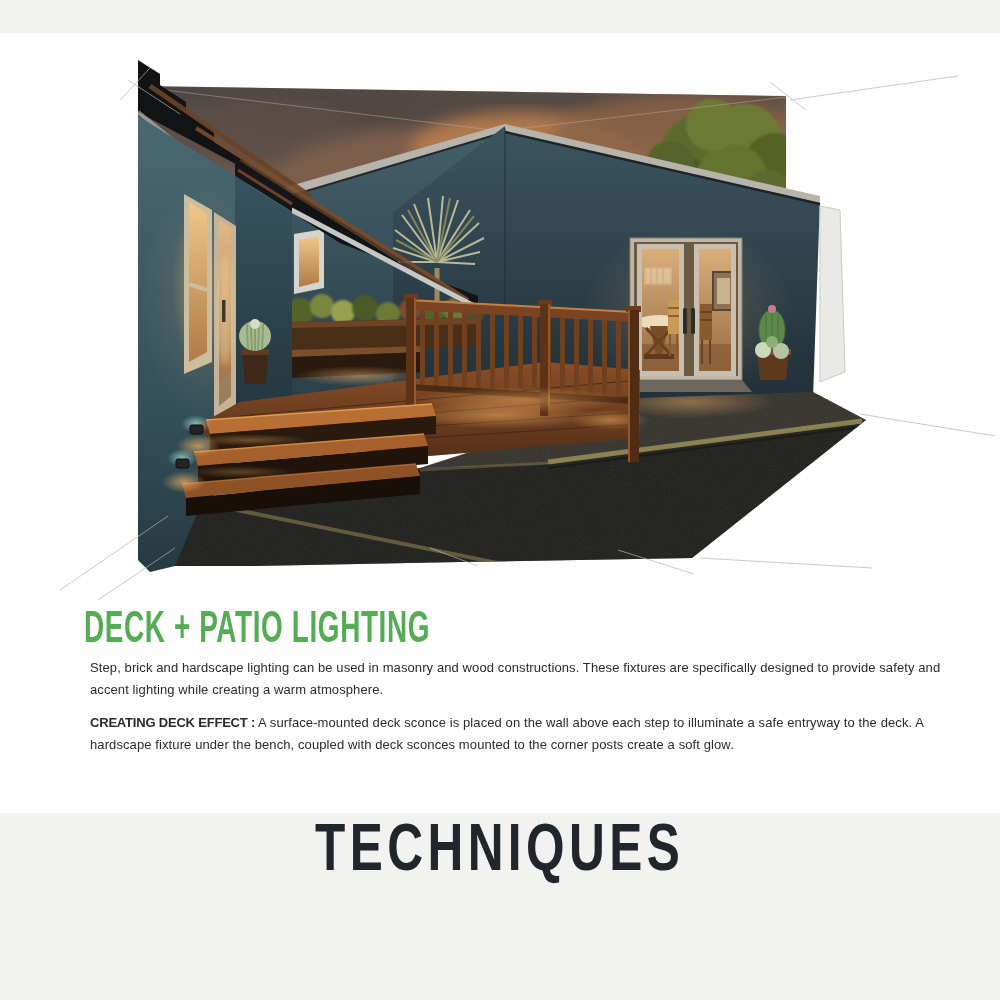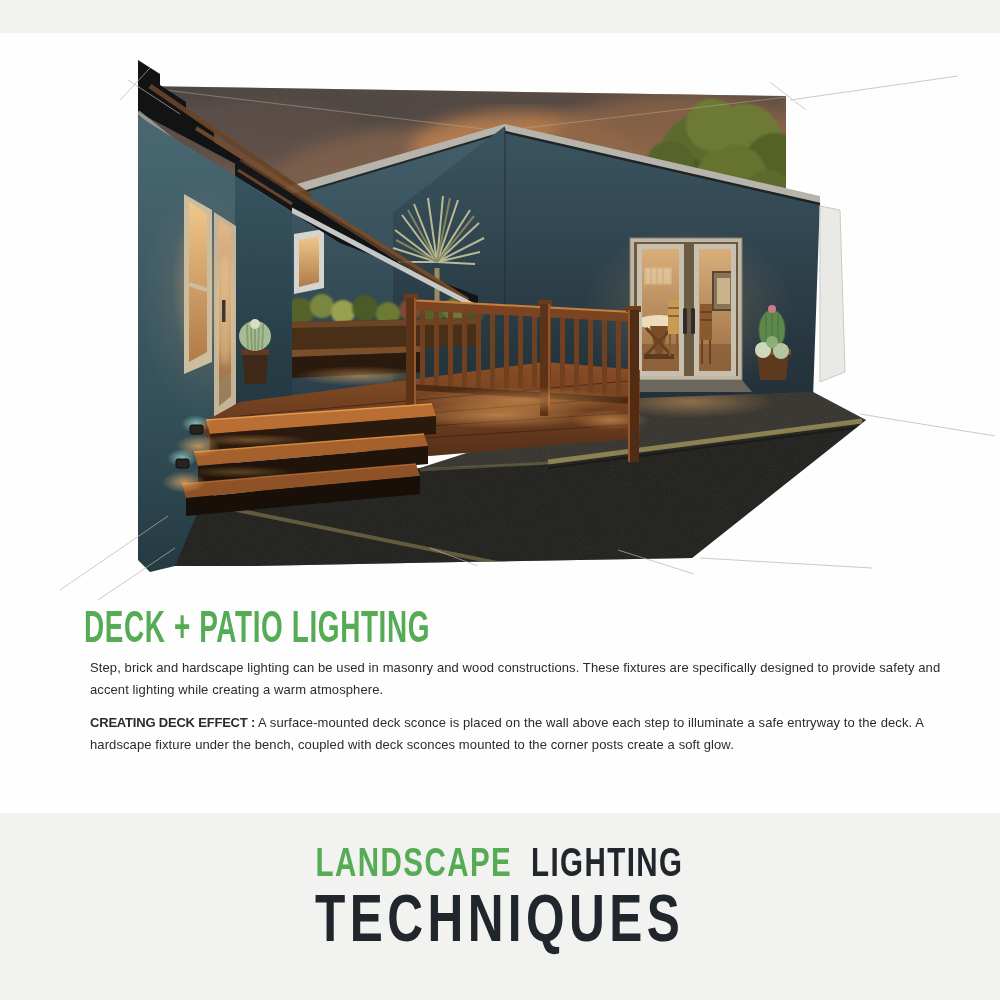--- a/index.html
+++ b/index.html
@@ -431,17 +431,16 @@
     </g>
   </svg>
 
   <section class="article">
     <h1><span class="condense-l">DECK + PATIO LIGHTING</span></h1>
     <p class="intro">Step, brick and hardscape lighting can be used in masonry and wood constructions. These fixtures are specifically designed to provide safety and accent lighting while creating a warm atmosphere.</p>
     <p class="effect"><strong>CREATING DECK EFFECT :</strong> <span>A surface-mounted deck sconce is placed on the wall above each step to illuminate a safe entryway to the deck. A hardscape fixture under the bench, coupled with deck sconces mounted to the corner posts create a soft glow.</span></p>
   </section>
 
   <footer>
-    <div class="brand-line"><span class="condense-c"><span class="brand-green">LANDSCAPE</span><span class="brand-dark">LIGHTING</span></span></div>
     <div class="series-title"><span class="condense-c2">TECHNIQUES</span></div>
   </footer>
 
 </div>
 
 </body></html>

